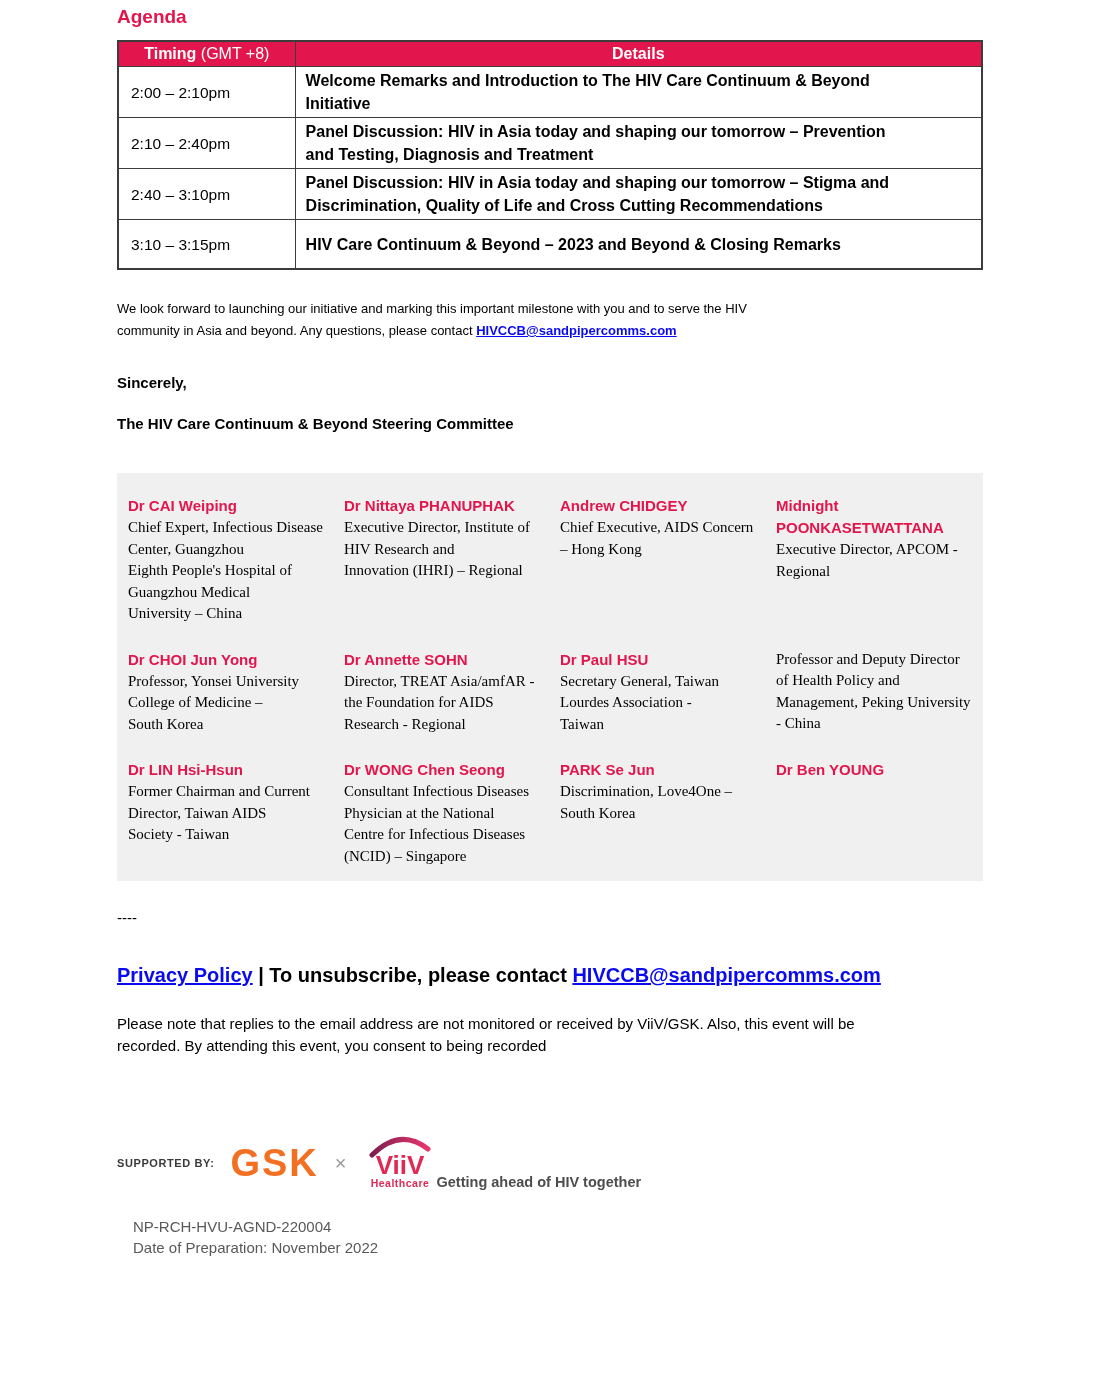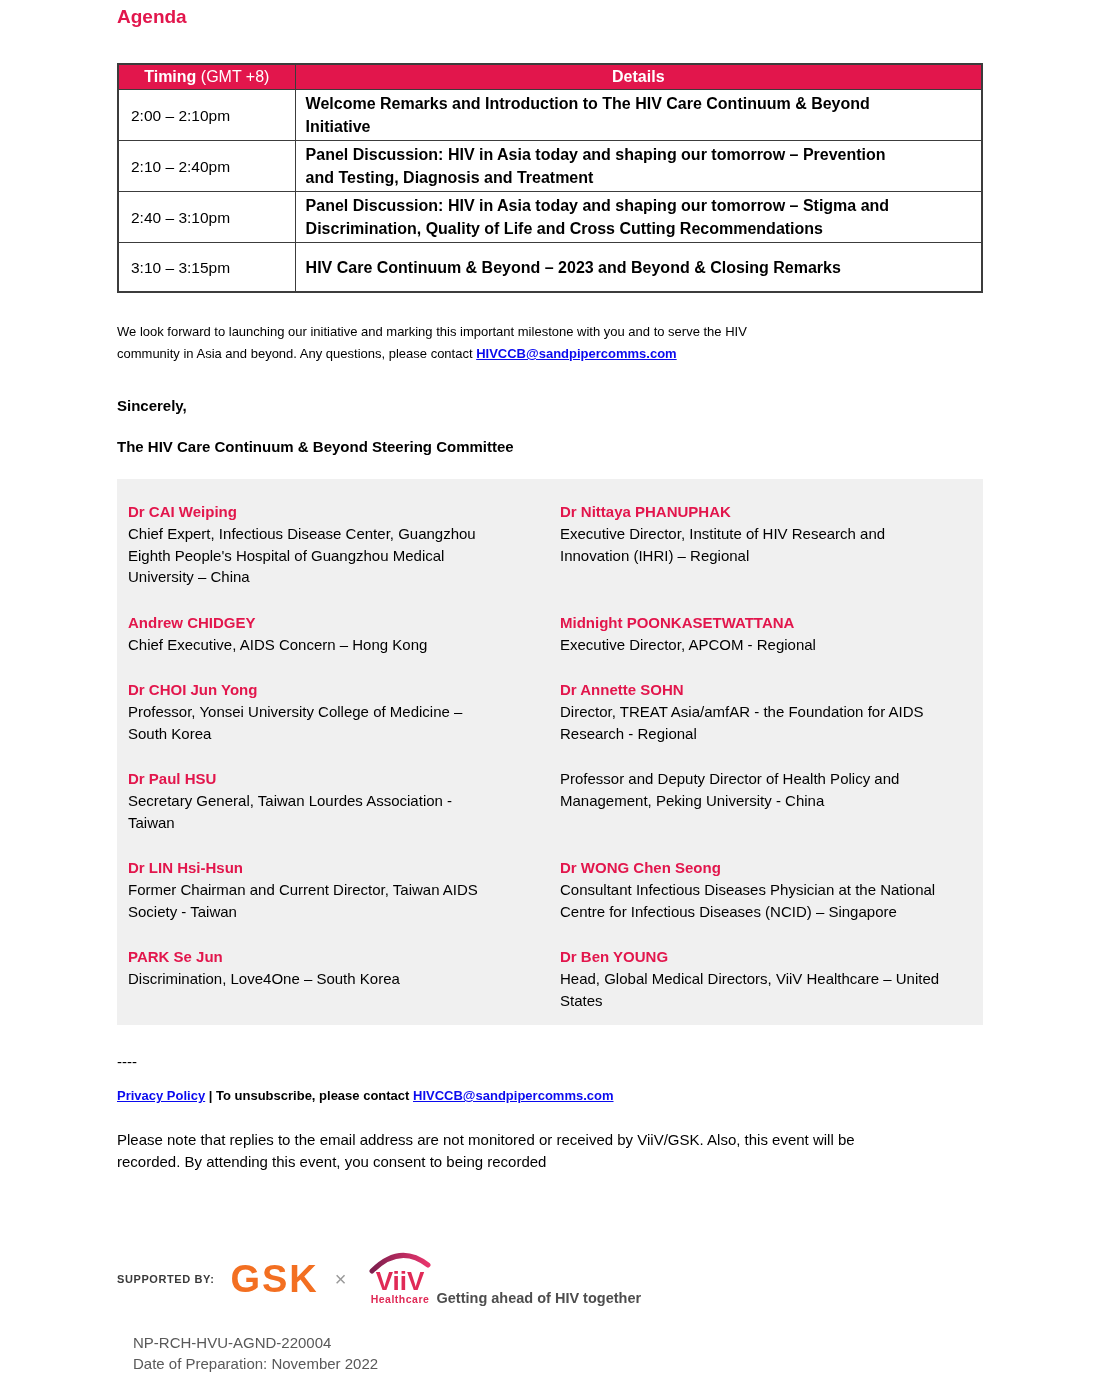--- a/index.html
+++ b/index.html
@@ -15,21 +15,21 @@
 
   
   .agenda-title {
     margin: 6px 0 0 0;
     font-size: 19px; font-weight: bold;
     color: var(--accent, #e2164c);
   }
 
   
   table.agenda {
-    margin-top: 35px;
+    margin-top: 12px;
     width: 100%;
     border-collapse: collapse;
     border: 2px solid var(--border, #3c3c3c);
     padding-left: 28px;
   }
   table.agenda th, table.agenda td {
     border: 1px solid var(--border, #3c3c3c);
   }
   table.agenda thead th {
     background: var(--accent, #e2164c);
@@ -62,39 +62,39 @@
   .email-link, .privacy-link {
     color: var(--link, #0a0aee);
     font-weight: bold;
     text-decoration: underline;
   }
   .sincerely { margin-top: 32px; font-size: 15px; font-weight: bold; }
   .committee-line { margin-top: 24px; font-size: 15px; font-weight: bold; }
 
   
   .panel {
-    margin-top: 24px;
+    margin-top: 41px;
     background: var(--panel, #f0f0f0);
     padding: 22px 11px 14px 11px;
     display: grid;
-    grid-template-columns: 1fr 1fr;
+    grid-template-columns: 1fr 1fr 1fr 1fr;
     column-gap: 20px;
     row-gap: 24px;
   }
   .member-name {
     color: var(--accent, #e2164c);
     font-weight: bold;
     font-size: 15px;
     line-height: 22px;
   }
-  .member-role { font-size: 15px; line-height: 21.5px; }
+  .member-role { font-size: 15px; line-height: 21.5px; font-family: Liberation Serif, serif; }
 
   .divider { margin-top: 28px; font-size: 15px; }
 
-  .unsubscribe { margin-top: 18px; font-size: 13px; font-weight: bold; }
+  .unsubscribe { margin-top: 38px; font-size: 20px; font-weight: bold; }
 
   .note { margin-top: 26px; font-size: 15px; line-height: 21.5px; }
 
   
   .branding {
     margin-top: 80px;
     margin-right: 18px;
     display: flex;
     flex-direction: row;
     align-items: flex-end;
@@ -218,22 +218,20 @@
       <div class="member-name">Dr WONG Chen Seong</div>
       <div class="member-role pre">Consultant Infectious Diseases Physician at the National
 Centre for Infectious Diseases (NCID) – Singapore</div>
     </div>
     <div class="member">
       <div class="member-name">PARK Se Jun</div>
       <div class="member-role pre">Discrimination, Love4One – South Korea</div>
     </div>
     <div class="member">
       <div class="member-name">Dr Ben YOUNG</div>
-      <div class="member-role pre">Head, Global Medical Directors, ViiV Healthcare – United
-States</div>
     </div>
   </div>
 
   <p class="divider">----</p>
 
   <p class="unsubscribe"><a class="privacy-link" href="#">Privacy Policy</a><span> | To unsubscribe, please contact </span><a class="email-link" href="#">HIVCCB@sandpipercomms.com</a></p>
 
   <p class="note pre">Please note that replies to the email address are not monitored or received by ViiV/GSK. Also, this event will be
 recorded. By attending this event, you consent to being recorded</p>
 

